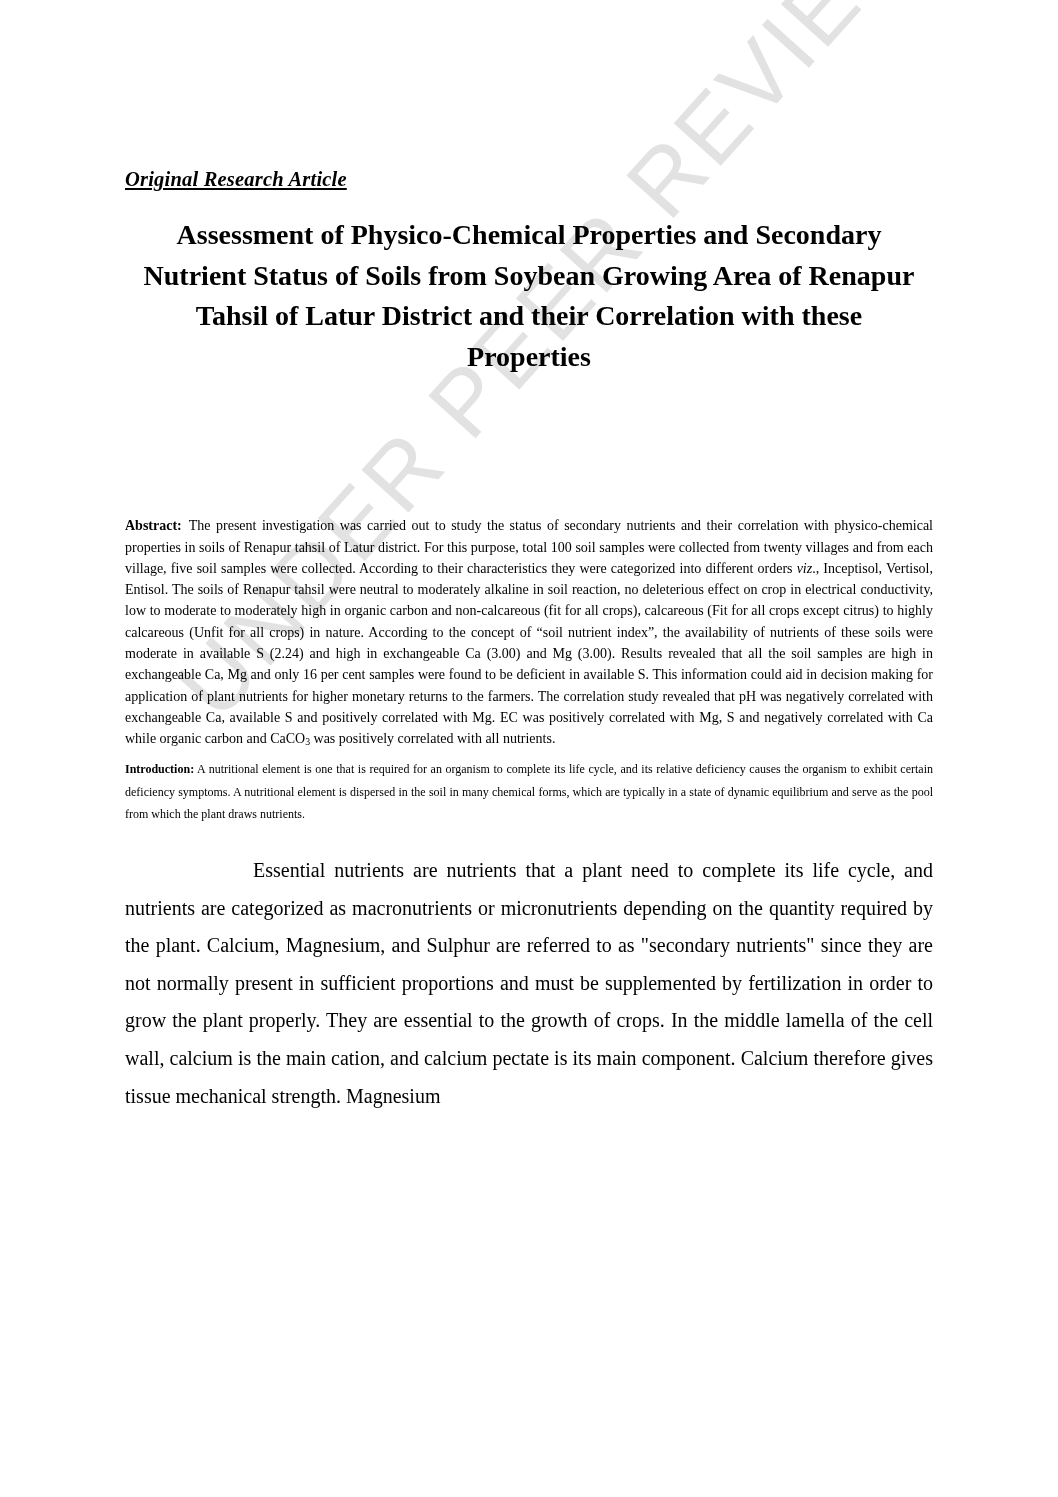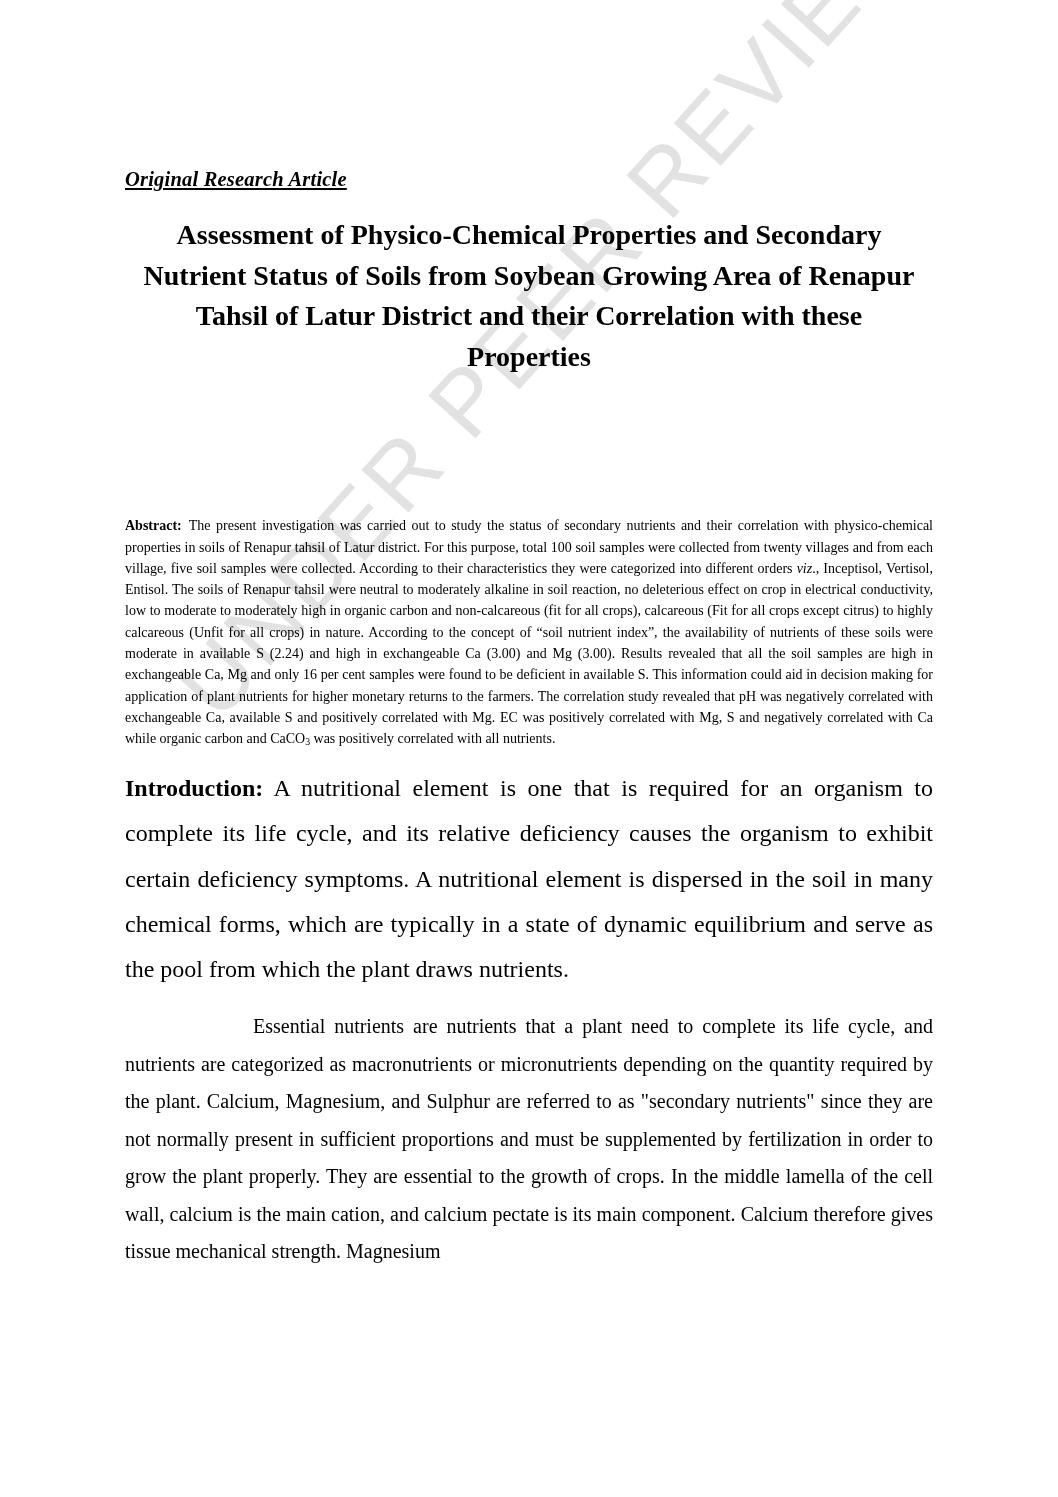--- a/index.html
+++ b/index.html
@@ -84,28 +84,28 @@
     width: 7px;
   }
   .keywords {
     margin-top: 16px;
     font-size: 20px;
     line-height: 1.85;
     text-align: justify;
   }
   .keywords b { font-weight: bold; }
   .intro {
-    margin-top: 16px;
-    font-size: 24px;
+    margin-top: 8px;
+    font-size: 12px;
     line-height: 1.88;
     text-align: justify;
   }
   .intro b { font-weight: bold; }
   .para2 {
-    margin-top: 16px;
+    margin-top: 26px;
     font-size: 20px;
     line-height: 1.88;
     text-align: justify;
     text-indent: 128px;
   }
   i { font-style: italic; }
   sub { font-size: 0.7em; vertical-align: -0.25em; }
 </style>
 </head>
 <body>

